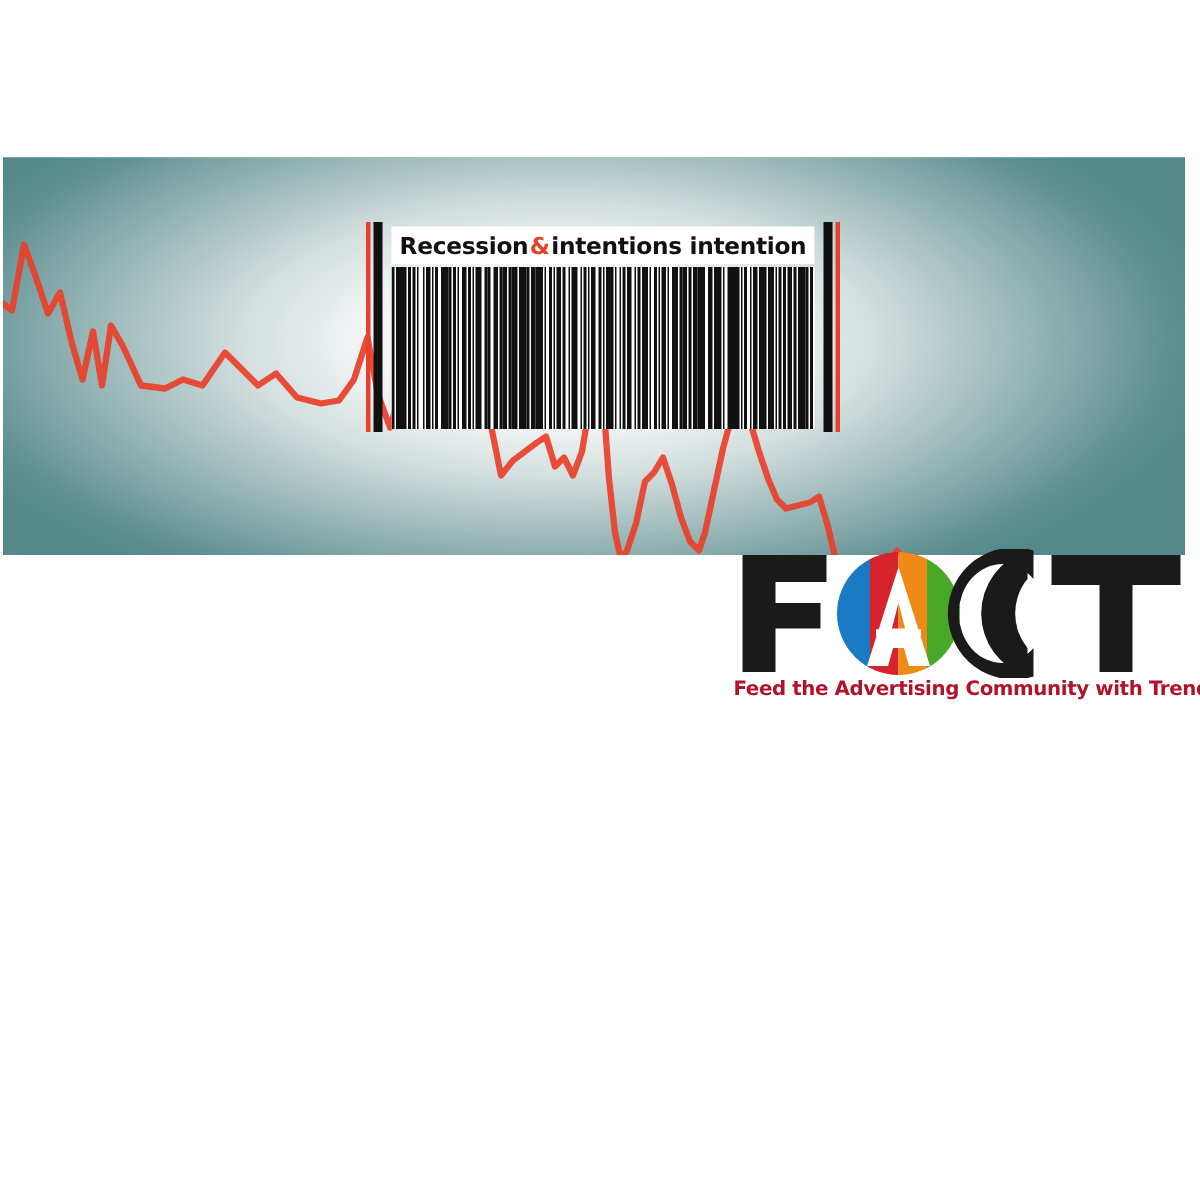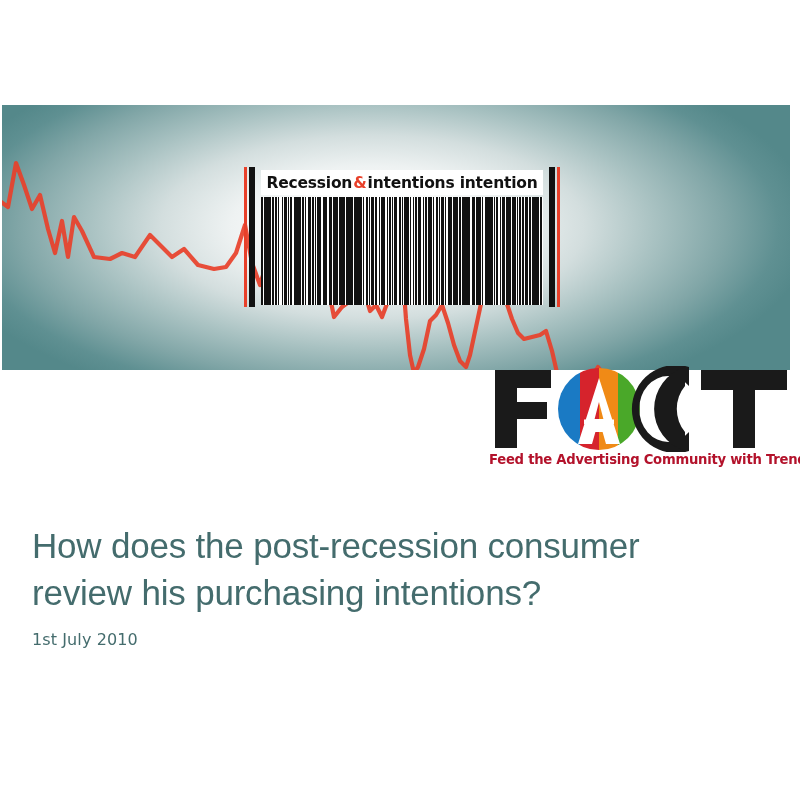--- a/index.html
+++ b/index.html
@@ -188,21 +188,21 @@
           562,296 568,314 572,326 578,308 584,286 590,272
           596,262 602,270 608,288 614,306 620,316 626,328
           632,342 638,352 642,338 648,314 654,294 660,278
           666,264 672,274 678,292 684,310 690,324 694,336
           700,326 706,308 712,292 718,286 724,300 730,318
           736,334 742,346 748,336 754,320 760,306 768,318
           776,332 788,330"></polyline>
       </g>
     </svg>
 
-    <div id="barcode" style="left:241px; top:62px;text-align:right;">
+    <div id="barcode" style="left:241px; top:43px;text-align:right;">
       <div class="bc-redline" id="bc-red-left"></div>
       <div class="bc-redline" id="bc-red-right"></div>
       <div class="bc-guard" id="bc-guard-left"></div>
       <div class="bc-guard" id="bc-guard-right"></div>
 
       <div id="bc-title">
         <span>Recession </span>
           <span class="amp">&amp;</span>
           <span> intentions intention</span>
       </div>
@@ -413,21 +413,14 @@
         <path d="M196,1 a44,44 0 0,0 0,84 l0,-19 a29,33 0 0,1 0,-46 Z" fill="#1a1a1a"></path>
       </g>
 
       <g>
         <path d="M212,4 H298 V24 H266 V82 H244 V24 H212 Z" fill="#1a1a1a"></path>
       </g>
     </svg>
     <div id="logo-tagline">Feed the Advertising Community with Trends</div>
   </div>
 
-  <div id="title-block">
-    <h1 id="slide-title">
-      <span>How does the post-recession consumer</span><br>
-      <span>review his purchasing intentions?</span>
-    </h1>
-    <p id="slide-date">1st July 2010</p>
-  </div>
 
 </div>
 
 </body></html>

